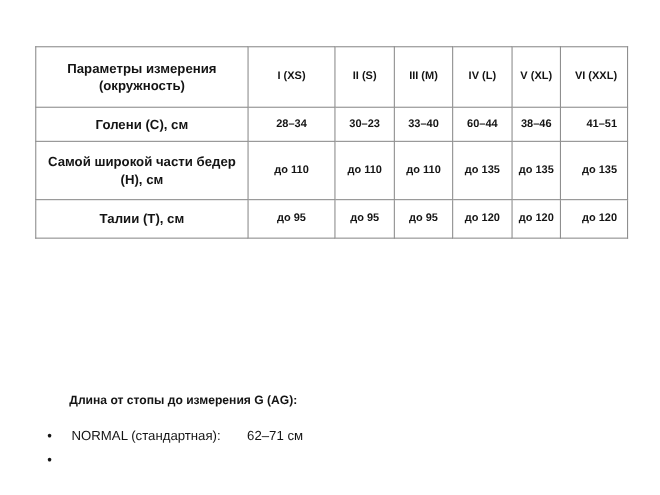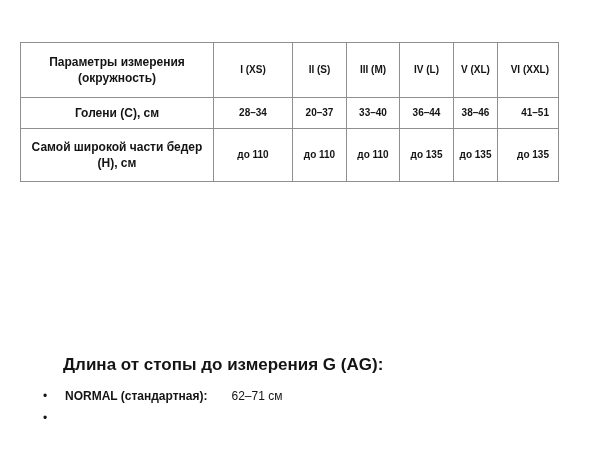--- a/index.html
+++ b/index.html
@@ -13,21 +13,21 @@
   }
   .page {
     position: relative;
     width: 600px;
     height: 450px;
     background: #ffffff;
     overflow: hidden;
   }
   table.size-table {
     position: absolute;
-    left: 20px;
+    left: 32px;
     top: 42px;
     width: 538px;
     border-collapse: collapse;
     table-layout: fixed;
   }
   table.size-table th,
   table.size-table td {
     border: 1px solid #8f8f8f;
     font-weight: 700;
     font-size: 10px;
@@ -56,41 +56,41 @@
 
   .footer {
     position: absolute;
     left: 0;
     top: 357px;
     width: 600px;
   }
   .note-title {
     margin-left: 63px;
     font-weight: 700;
-    font-size: 17px;
+    font-size: 11px;
     line-height: 15px;
   }
   .legend {
     margin-top: 17px;
   }
   .legend-item {
     display: flex;
     align-items: baseline;
     padding-left: 43px;
     margin-bottom: 8px;
     font-size: 12px;
     line-height: 14px;
   }
   .bullet {
     width: 22px;
     flex: 0 0 22px;
     font-size: 12px;
   }
   .li-label {
-    font-weight: 700;
+    font-weight: 400;
     margin-right: 4px;
   }
   .li-value {
     font-weight: 400;
     padding-left: 20px;
   }
 </style>
 </head>
 <body>
 
@@ -114,34 +114,43 @@
         <th>III (M)</th>
         <th>IV (L)</th>
         <th>V (XL)</th>
         <th class="c-last">VI (XXL)</th>
       </tr>
     </thead>
     <tbody>
       <tr class="r-single2">
         <td class="c-param">Голени (C), см</td>
         <td>28–34</td>
-        <td>20–37</td>
+        <td>30–23</td>
         <td>33–40</td>
-        <td>36–44</td>
+        <td>60–44</td>
         <td>38–46</td>
         <td class="c-last">41–51</td>
       </tr>
       <tr class="r-double2">
         <td class="c-param">Самой широкой части бедер (H), см</td>
         <td>до 110</td>
         <td>до 110</td>
         <td>до 110</td>
         <td>до 135</td>
         <td>до 135</td>
         <td class="c-last">до 135</td>
+      </tr>
+      <tr class="r-last">
+        <td class="c-param">Талии (T), см</td>
+        <td>до 95</td>
+        <td>до 95</td>
+        <td>до 95</td>
+        <td>до 120</td>
+        <td>до 120</td>
+        <td class="c-last">до 120</td>
       </tr>
     </tbody>
   </table>
 
   <div class="footer">
     <div class="note-title">Длина от стопы до измерения G (AG):</div>
     <div class="legend">
       <div class="legend-item">
         <span class="bullet">•</span>
         <span><span class="li-label">NORMAL (стандартная):</span><span class="li-value">62–71 см</span></span>

